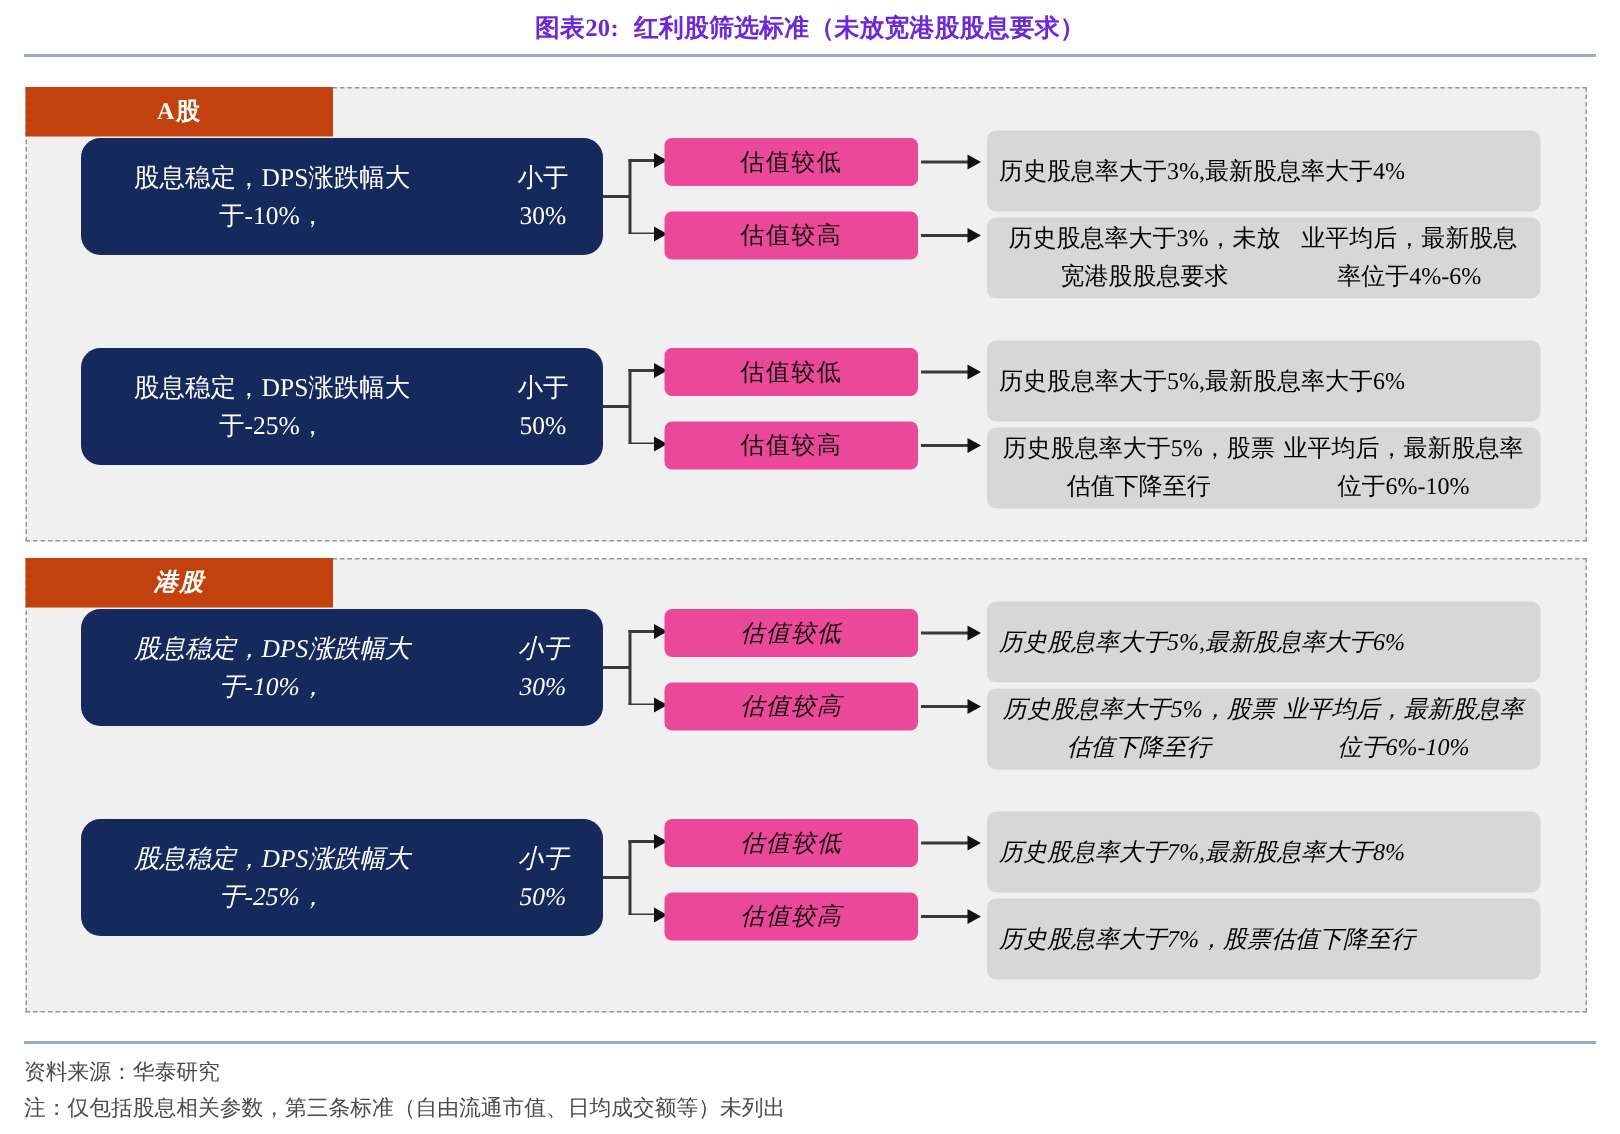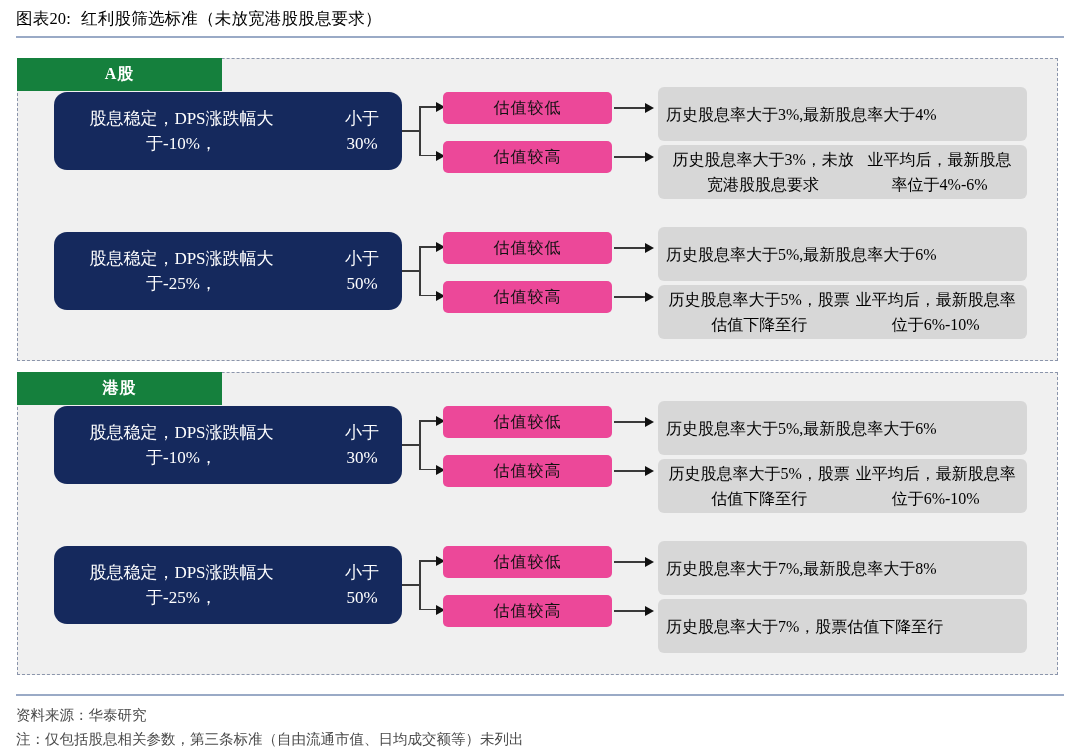--- a/index.html
+++ b/index.html
@@ -16,25 +16,26 @@
     position: relative;
   }
 
   
   .title-row {
     position: absolute;
     left: 16px;
     top: 8px;
     width: 1048px;
     font-family: "Liberation Serif", "DejaVu Serif", serif;
-    font-weight: normal;
+    font-weight: bold;
     font-size: 16.5px;
-    color: #000000;
+    color: #6d28d9;
     white-space: nowrap;
     letter-spacing: 0.2px;
+    text-align: center;
   }
   .title-num { margin-right: 10px; }
   .title-rule {
     position: absolute;
     left: 16px;
     top: 36px;
     width: 1048px;
     height: 2px;
     background: #9aaac6;
   }
@@ -42,29 +43,29 @@
   
   .section {
     position: absolute;
     left: 17px;
     width: 1041px;
     border: 1.4px dashed #8b95ab;
     background: #f0f0f0;
     box-sizing: border-box;
   }
   #section-a { top: 58px;  height: 303px; }
-  #section-h { top: 372px; height: 303px; }
+  #section-h { top: 372px; height: 303px; font-style: italic; }
 
   .section-label {
     position: absolute;
     left: -1px;
     top: -1px;
     width: 205px;
     height: 33px;
-    background: #15803d;
+    background: #c2410c;
     color: #ffffff;
     font-family: "Liberation Serif", "DejaVu Serif", serif;
     font-weight: bold;
     font-size: 16px;
     display: flex;
     align-items: center;
     justify-content: center;
     letter-spacing: 1px;
     z-index: 4;
   }

